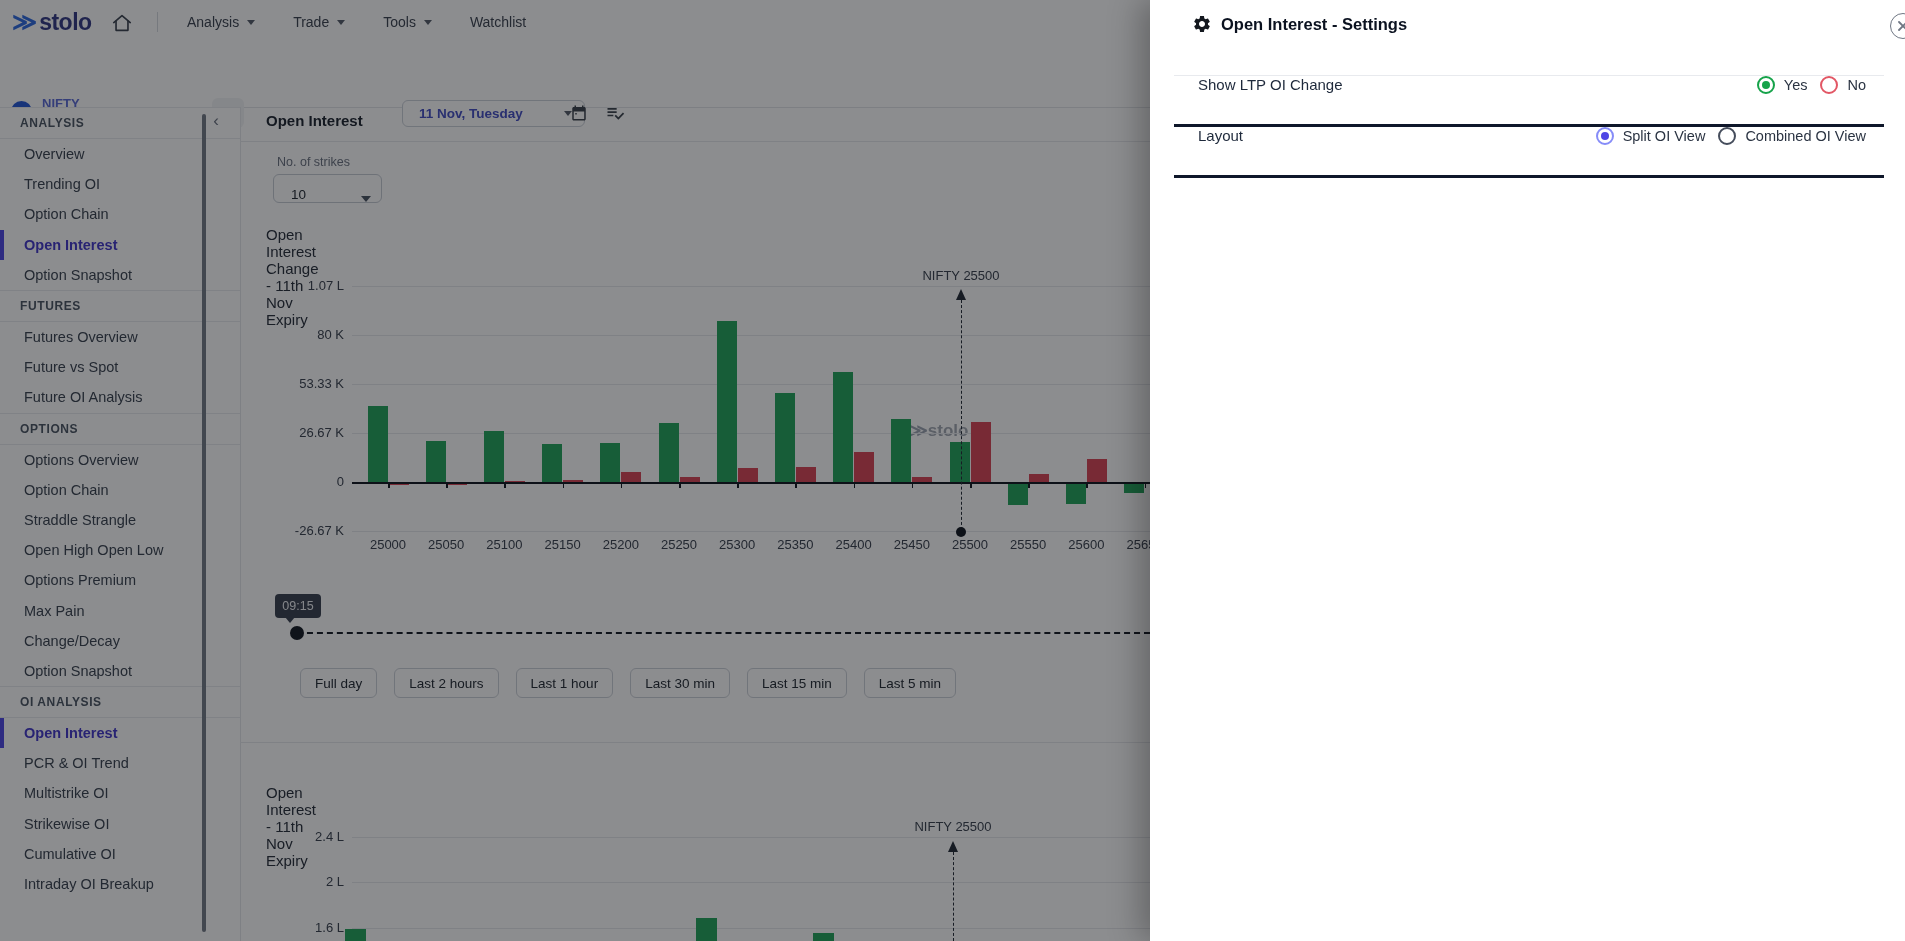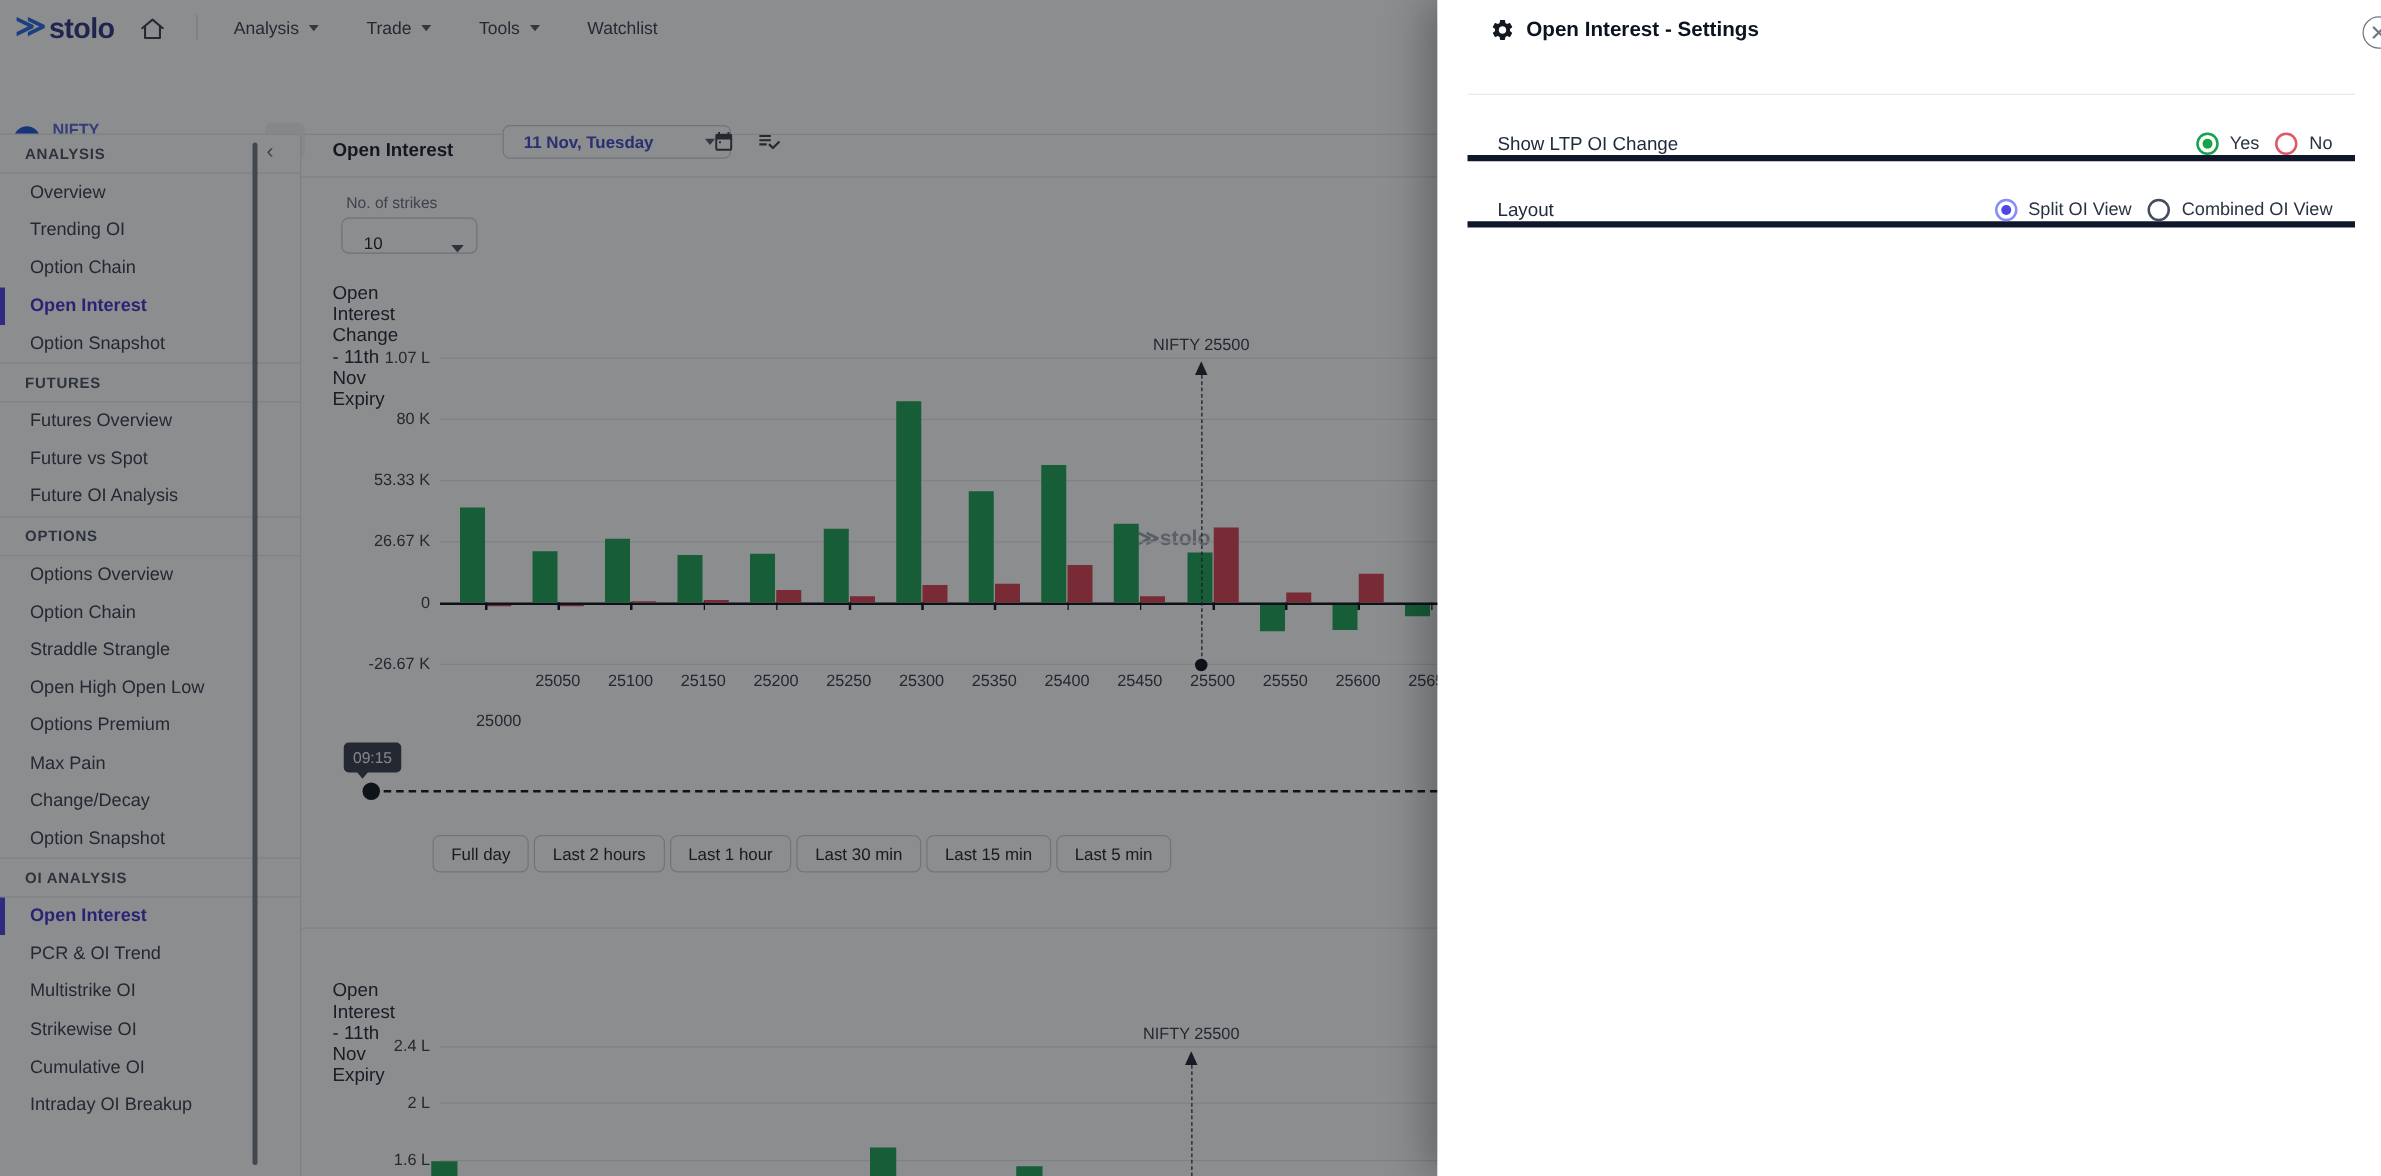--- a/index.html
+++ b/index.html
@@ -58,34 +58,34 @@
   .ann-dot{position:absolute;width:10px;height:10px;border-radius:50%;background:#10151f;}
   .watermark{position:absolute;left:910px;top:420px;font-size:17px;font-weight:700;color:#939aa5;opacity:.85;}
   .watermark .wm-mark{color:#8a93a3;}
   
   .slider-line{position:absolute;left:297px;top:632px;width:853px;border-top:2px dashed #141922;}
   .slider-handle{position:absolute;left:290px;top:626px;width:14px;height:14px;border-radius:50%;background:#141922;cursor:pointer;}
   .slider-tip{position:absolute;left:275px;top:594px;width:46px;height:24px;background:#3a4150;color:#eef0f4;font-size:12.5px;
               border-radius:4px;display:flex;align-items:center;justify-content:center;}
   .slider-tip::after{content:"";position:absolute;left:10px;bottom:-5px;width:0;height:0;
                      border-left:5px solid transparent;border-right:5px solid transparent;border-top:6px solid #3a4150;}
-  #range-buttons{position:absolute;left:300px;top:668px;display:flex;gap:4px;margin-left:46px;}
+  #range-buttons{position:absolute;left:300px;top:668px;display:flex;gap:17px;}
   .range-btn{height:30px;padding:0 14px;border:1px solid #cdd2d9;border-radius:6px;background:#fff;font-size:13.5px;color:#232a33;
              display:flex;align-items:center;cursor:pointer;font-family:"Liberation Sans",sans-serif;}
   
   .dim-overlay{position:absolute;left:0;top:0;width:1150px;height:941px;background:rgba(10,12,18,0.47);z-index:50;}
   
   .panel{position:absolute;left:1150px;top:0;width:755px;height:941px;background:#fff;z-index:60;box-shadow:-10px 0 30px rgba(0,0,0,0.28);}
   .panel-header{position:absolute;left:0;top:0;width:100%;height:48px;display:flex;align-items:center;padding-left:26px;}
   .panel-gear{margin-left:16px;width:20px;height:20px;}
   .panel-title{margin-left:9px;font-size:16.5px;font-weight:700;color:#0b1220;}
   .panel-close{position:absolute;right:15px;top:13px;width:24px;height:24px;border:1.8px solid #707784;border-radius:50%;
                display:flex;align-items:center;justify-content:center;cursor:pointer;}
   #panel-rows{position:absolute;left:24px;top:75px;width:710px;border-top:1px solid #e8eaee;}
-  .panel-row{display:flex;align-items:flex-end;height:48px;border-bottom:5px solid #0f172a;padding-left:24px;}
+  .panel-row{display:flex;align-items:flex-start;height:48px;border-bottom:3px solid #0f172a;padding-left:24px;}
   .panel-row-label{flex:1;font-size:15px;color:#1e293b;font-weight:500;}
   .panel-options{display:flex;align-items:center;gap:13px;padding-right:18px;}
   .radio-option{display:flex;align-items:center;cursor:pointer;}
   .radio{width:18px;height:18px;border-radius:50%;border:2px solid;box-sizing:border-box;display:flex;align-items:center;justify-content:center;}
   .radio .dot{width:8px;height:8px;border-radius:50%;}
   .radio-label{margin-left:9px;font-size:14.5px;color:#2a3342;}
   svg{display:block;}
 </style>
 </head>
 <body>
@@ -251,21 +251,21 @@
       <div class="bar" style="left: 563.1px; top: 480.163px; width: 20px; height: 1.8375px; background: rgb(217, 68, 86);"></div>
       <div class="bar" style="left: 621.3px; top: 471.894px; width: 20px; height: 10.1062px; background: rgb(217, 68, 86);"></div>
       <div class="bar" style="left: 679.5px; top: 476.855px; width: 20px; height: 5.145px; background: rgb(217, 68, 86);"></div>
       <div class="bar" style="left: 737.7px; top: 468.219px; width: 20px; height: 13.7812px; background: rgb(217, 68, 86);"></div>
       <div class="bar" style="left: 795.9px; top: 467.3px; width: 20px; height: 14.7px; background: rgb(217, 68, 86);"></div>
       <div class="bar" style="left: 854.1px; top: 451.681px; width: 20px; height: 30.3187px; background: rgb(217, 68, 86);"></div>
       <div class="bar" style="left: 912.3px; top: 476.855px; width: 20px; height: 5.145px; background: rgb(217, 68, 86);"></div>
       <div class="bar" style="left: 970.5px; top: 422.281px; width: 20px; height: 59.7188px; background: rgb(217, 68, 86);"></div>
       <div class="bar" style="left: 1028.7px; top: 473.731px; width: 20px; height: 8.26875px; background: rgb(217, 68, 86);"></div>
       <div class="bar" style="left: 1086.9px; top: 459.031px; width: 20px; height: 22.9688px; background: rgb(217, 68, 86);"></div>
-      <div class="xlabel" style="left: 359px; top: 569px; width: 58px; text-align: right;">25000</div>
+      <div class="xlabel" style="left: 359px; top: 537px; width: 58px;">25000</div>
       <div class="xtick" style="left: 388px; top: 482px;"></div>
       <div class="xlabel" style="left: 417.2px; top: 537px; width: 58px;">25050</div>
       <div class="xtick" style="left: 446.2px; top: 482px;"></div>
       <div class="xlabel" style="left: 475.4px; top: 537px; width: 58px;">25100</div>
       <div class="xtick" style="left: 504.4px; top: 482px;"></div>
       <div class="xlabel" style="left: 533.6px; top: 537px; width: 58px;">25150</div>
       <div class="xtick" style="left: 562.6px; top: 482px;"></div>
       <div class="xlabel" style="left: 591.8px; top: 537px; width: 58px;">25200</div>
       <div class="xtick" style="left: 620.8px; top: 482px;"></div>
       <div class="xlabel" style="left: 650px; top: 537px; width: 58px;">25250</div>

